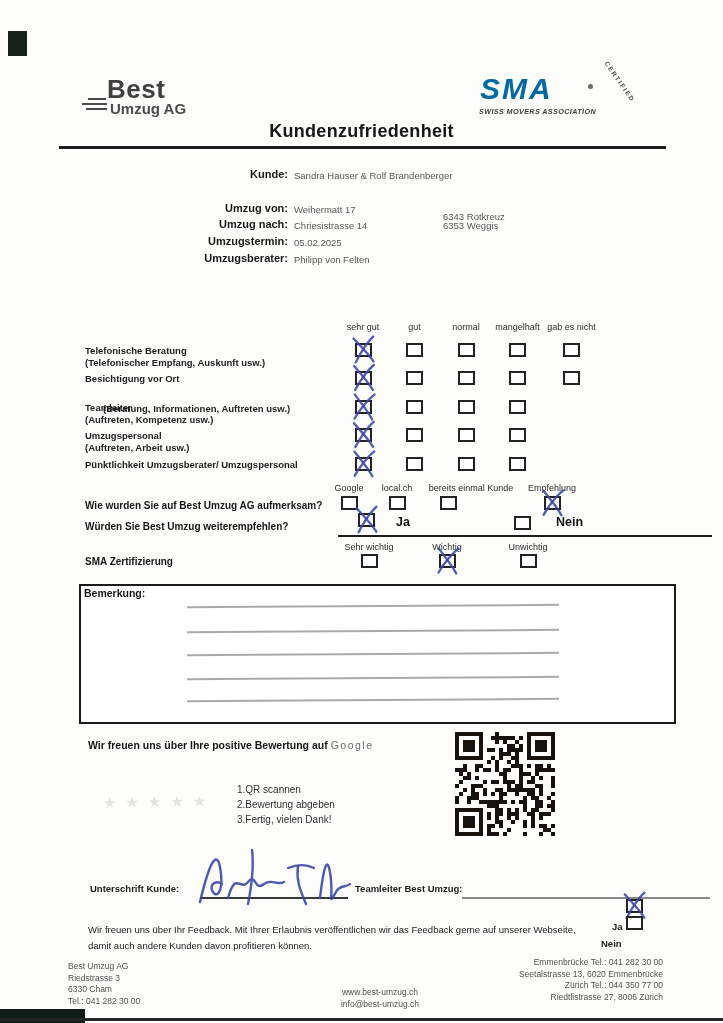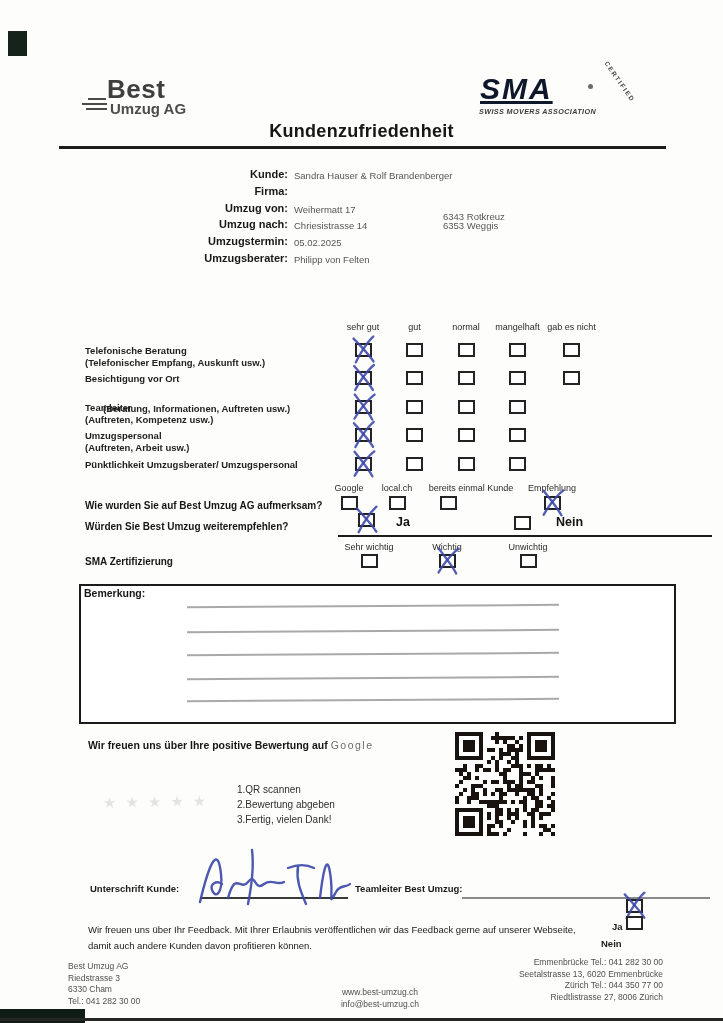--- a/index.html
+++ b/index.html
@@ -3,21 +3,21 @@
 <meta charset="utf-8">
 <style>
   html,body{margin:0;padding:0;background:#ffffff;}
   .page{position:relative;width:723px;height:1023px;background:#fdfdfc;overflow:hidden;
         font-family:"Liberation Sans",sans-serif;color:#262626;}
   .abs{position:absolute;}
   
   .best-line{position:absolute;background:#4a4a4a;}
   .best-main{position:absolute;font-size:26px;font-weight:bold;color:#3f3f3f;letter-spacing:.5px;}
   .best-sub{position:absolute;font-size:15px;font-weight:bold;color:#4c4c4c;}
-  .sma-big{position:absolute;font-size:30px;font-weight:bold;font-style:italic;color:#0f172a;letter-spacing:2px;text-decoration:underline;}
+  .sma-big{position:absolute;font-size:30px;font-weight:bold;font-style:italic;color:#0369a1;letter-spacing:2px;}
   .sma-sub{position:absolute;font-size:7.2px;font-weight:bold;font-style:italic;color:#3a3a3a;letter-spacing:.4px;white-space:nowrap;}
   .sma-cert{position:absolute;font-size:6.5px;font-weight:bold;color:#4a4a4a;letter-spacing:1.5px;transform:rotate(55deg);white-space:nowrap;}
   .sma-dot{position:absolute;width:5px;height:5px;border-radius:50%;background:#6b6b6b;}
   .page-title{position:absolute;left:0;width:723px;text-align:center;font-size:18px;font-weight:bold;color:#161616;letter-spacing:.3px;}
   .rule{position:absolute;background:#1c1c1c;}
   
   .flabel{position:absolute;width:288px;text-align:right;font-size:11px;font-weight:bold;color:#181818;white-space:nowrap;}
   .fvalue{position:absolute;font-size:9.5px;color:#565656;white-space:nowrap;}
   .intro{position:absolute;left:0;width:723px;text-align:center;font-size:11.5px;font-weight:bold;color:#141414;}
   
@@ -106,21 +106,20 @@
   <div class="smalllab" style="left:355px;top:883px;">Teamleiter Best Umzug:</div>
   <div class="sigline" style="left:462px;top:897px;width:248px;background:#8a8a8a;"></div>
 
   <div class="consent" style="left:88px;top:903px;">Wir freuen uns über Ihr Feedback. Mit Ihrer Erlaubnis veröffentlichen wir das Feedback gerne auf unserer Webseite,</div>
   <div class="consent" style="left:88px;top:919px;">damit auch andere Kunden davon profitieren können.</div>
   <div class="consent" style="left:612px;top:900px;font-weight:bold;">Ja</div>
   <div class="consent" style="left:601px;top:917px;font-weight:bold;">Nein</div>
 
 <div class="flabel" style="left: 0px; top: 168px;">Kunde:</div>
     <div class="fvalue" style="left: 294px; top: 170px;">Sandra Hauser &amp;  Rolf Brandenberger</div>
-    <div class="flabel" style="left: 0px; top: 184.8px;">Firma:</div>
     <div class="flabel" style="left: 0px; top: 201.6px;">Umzug von:</div>
     <div class="fvalue" style="left: 294px; top: 203.6px;">Weihermatt 17</div>
     <div class="fvalue" style="left: 443px; top: 211px;">6343 Rotkreuz</div>
     <div class="flabel" style="left: 0px; top: 218.4px;">Umzug nach:</div>
     <div class="fvalue" style="left: 294px; top: 220.4px;">Chriesistrasse 14</div>
     <div class="fvalue" style="left: 443px; top: 220.4px;">6353 Weggis</div>
     <div class="flabel" style="left: 0px; top: 235.2px;">Umzugstermin:</div>
     <div class="fvalue" style="left: 294px; top: 237.2px;">05.02.2025</div>
     <div class="flabel" style="left: 0px; top: 252px;">Umzugsberater:</div>
     <div class="fvalue" style="left: 294px; top: 254px;">Philipp von Felten</div>

